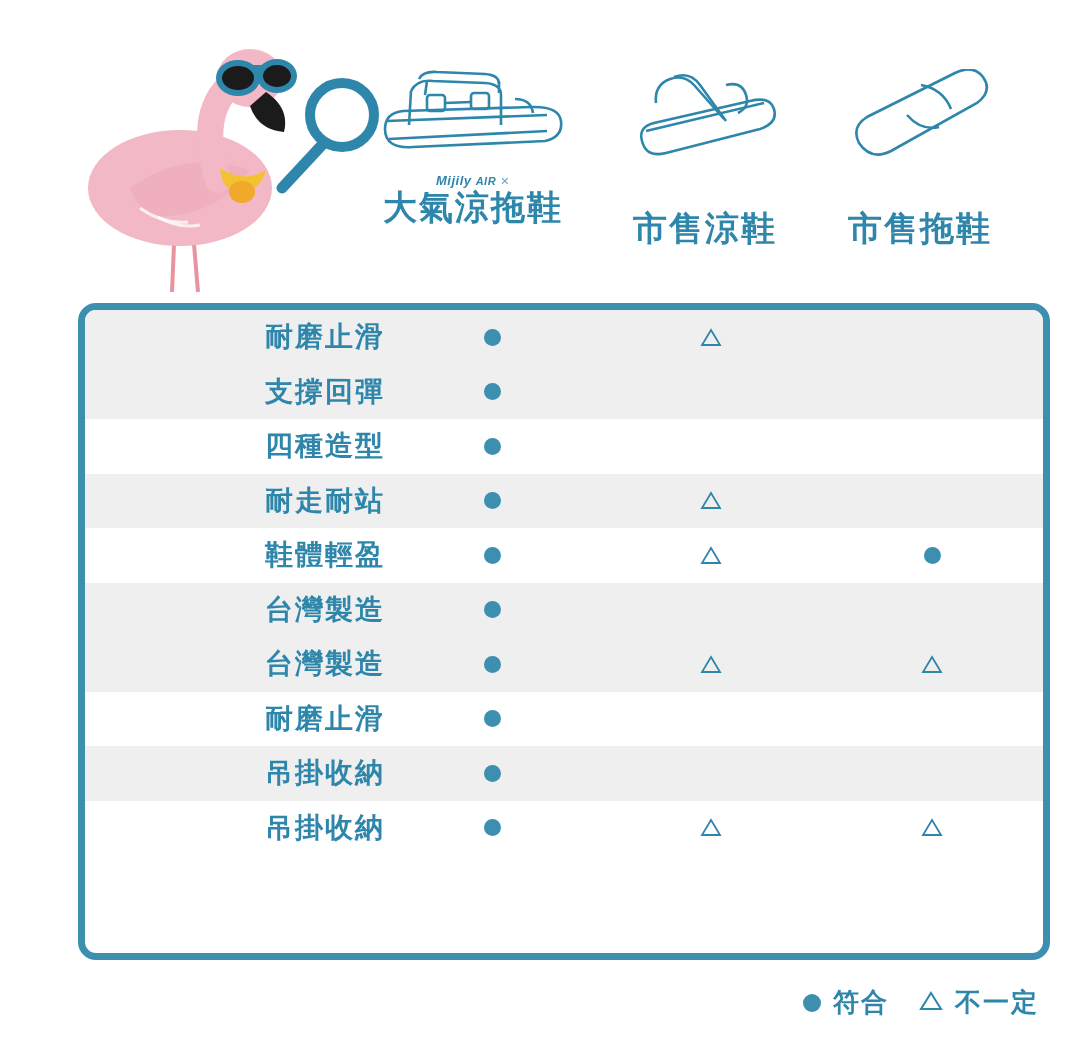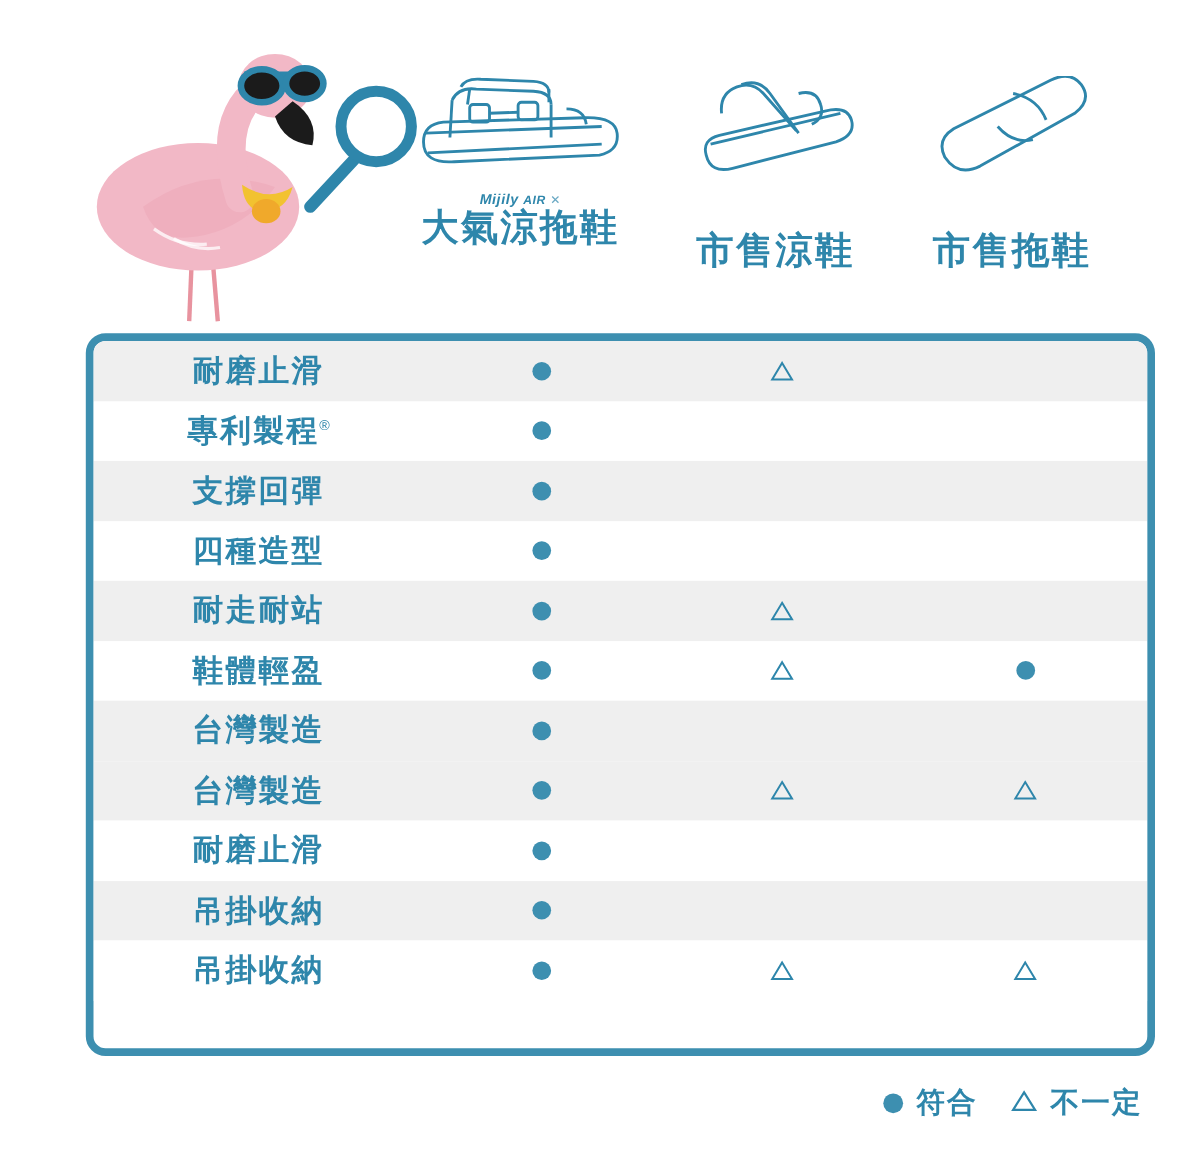--- a/index.html
+++ b/index.html
@@ -103,21 +103,21 @@
     align-items: center;
     height: 54.5px;
     background: #ffffff;
   }
   .row.alt {
     background: #efefef;
   }
 
   .cell-label {
     width: 300px;
-    text-align: center;
+    text-align: right;
     font-size: 28px;
     font-weight: bold;
     color: #2E86AB;
     letter-spacing: 2px;
     position: relative;
   }
   .cell-label sup {
     font-size: 13px;
     font-weight: normal;
     vertical-align: super;
@@ -267,28 +267,20 @@
           <div class="cell-mark c1">
             <span class="dot"></span>
           </div>
           <div class="cell-mark">
             <svg width="22" height="19" viewBox="0 0 22 19" xmlns="http://www.w3.org/2000/svg">
               <path d="M11 2 L20 17 L2 17 Z" fill="none" stroke="#2E86AB" stroke-width="1.8"></path>
             </svg>
           </div>
           <div class="cell-mark"></div>
         </div>
-        <div class="row">
-          <div class="cell-label">專利製程<sup>®</sup></div>
-          <div class="cell-mark c1">
-            <span class="dot"></span>
-          </div>
-          <div class="cell-mark"></div>
-          <div class="cell-mark"></div>
-        </div>
         <div class="row alt">
           <div class="cell-label">支撐回彈</div>
           <div class="cell-mark c1">
             <span class="dot"></span>
           </div>
           <div class="cell-mark"></div>
           <div class="cell-mark"></div>
         </div>
         <div class="row">
           <div class="cell-label">四種造型</div>

